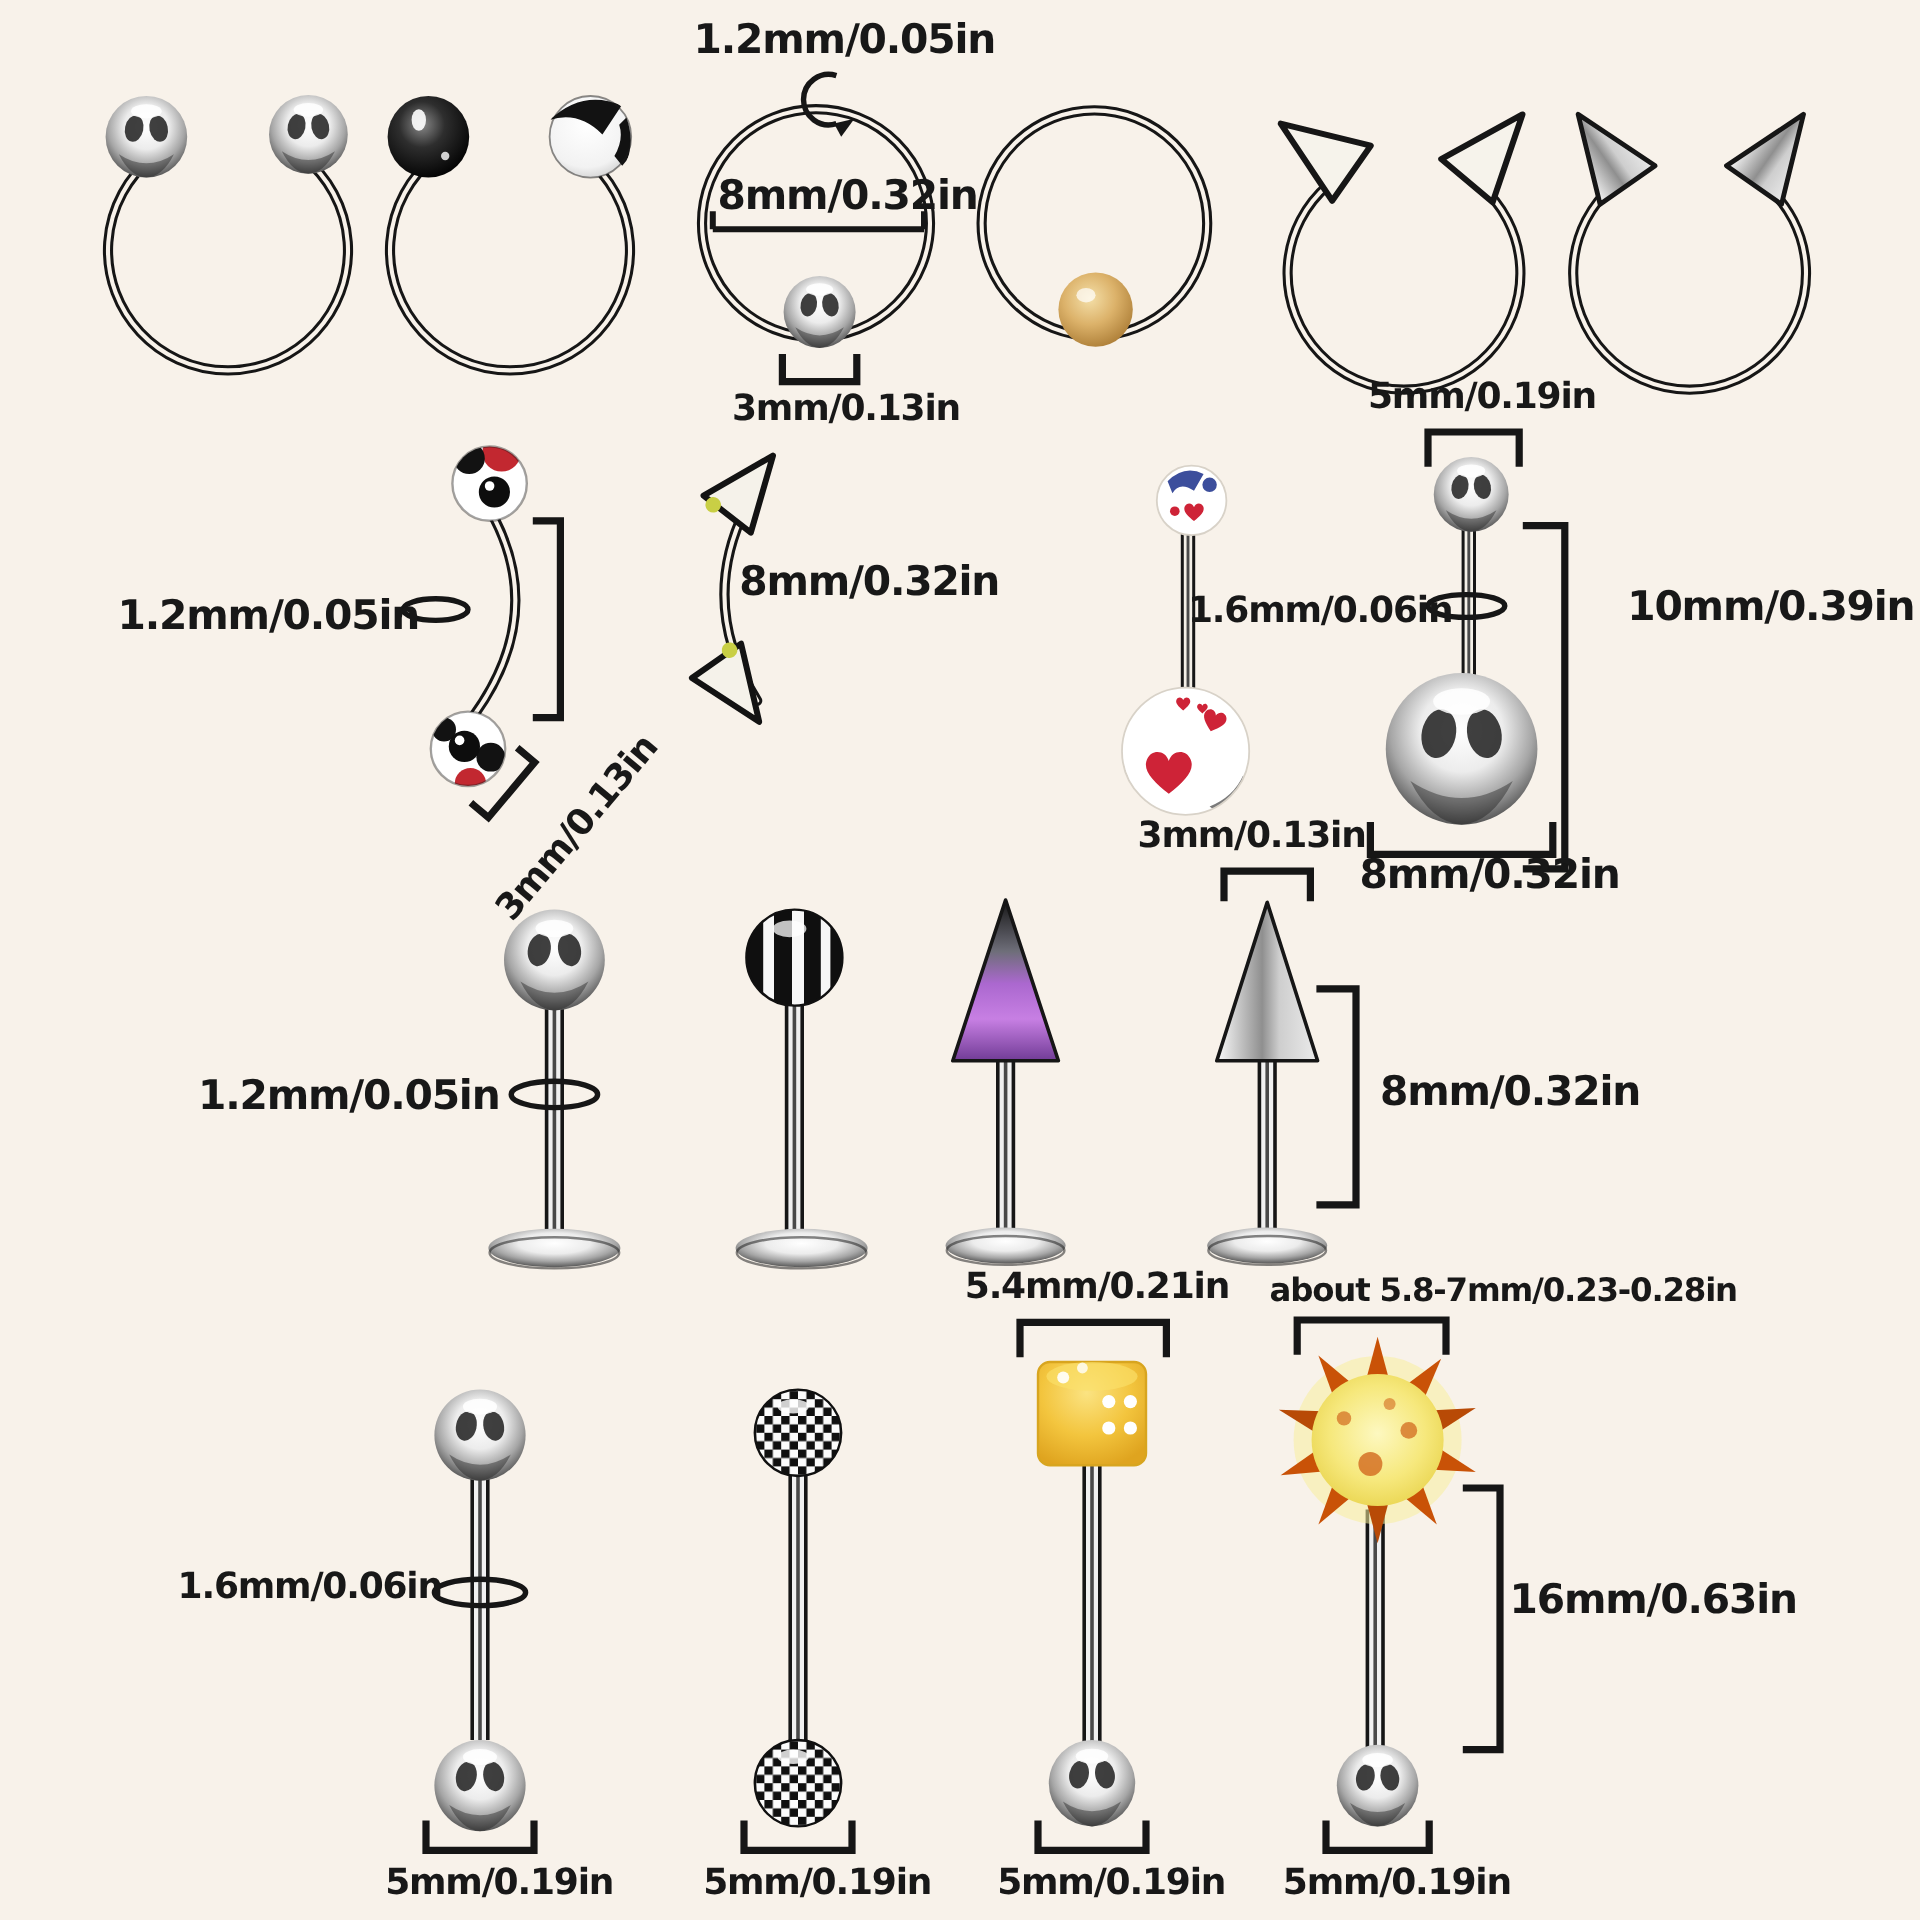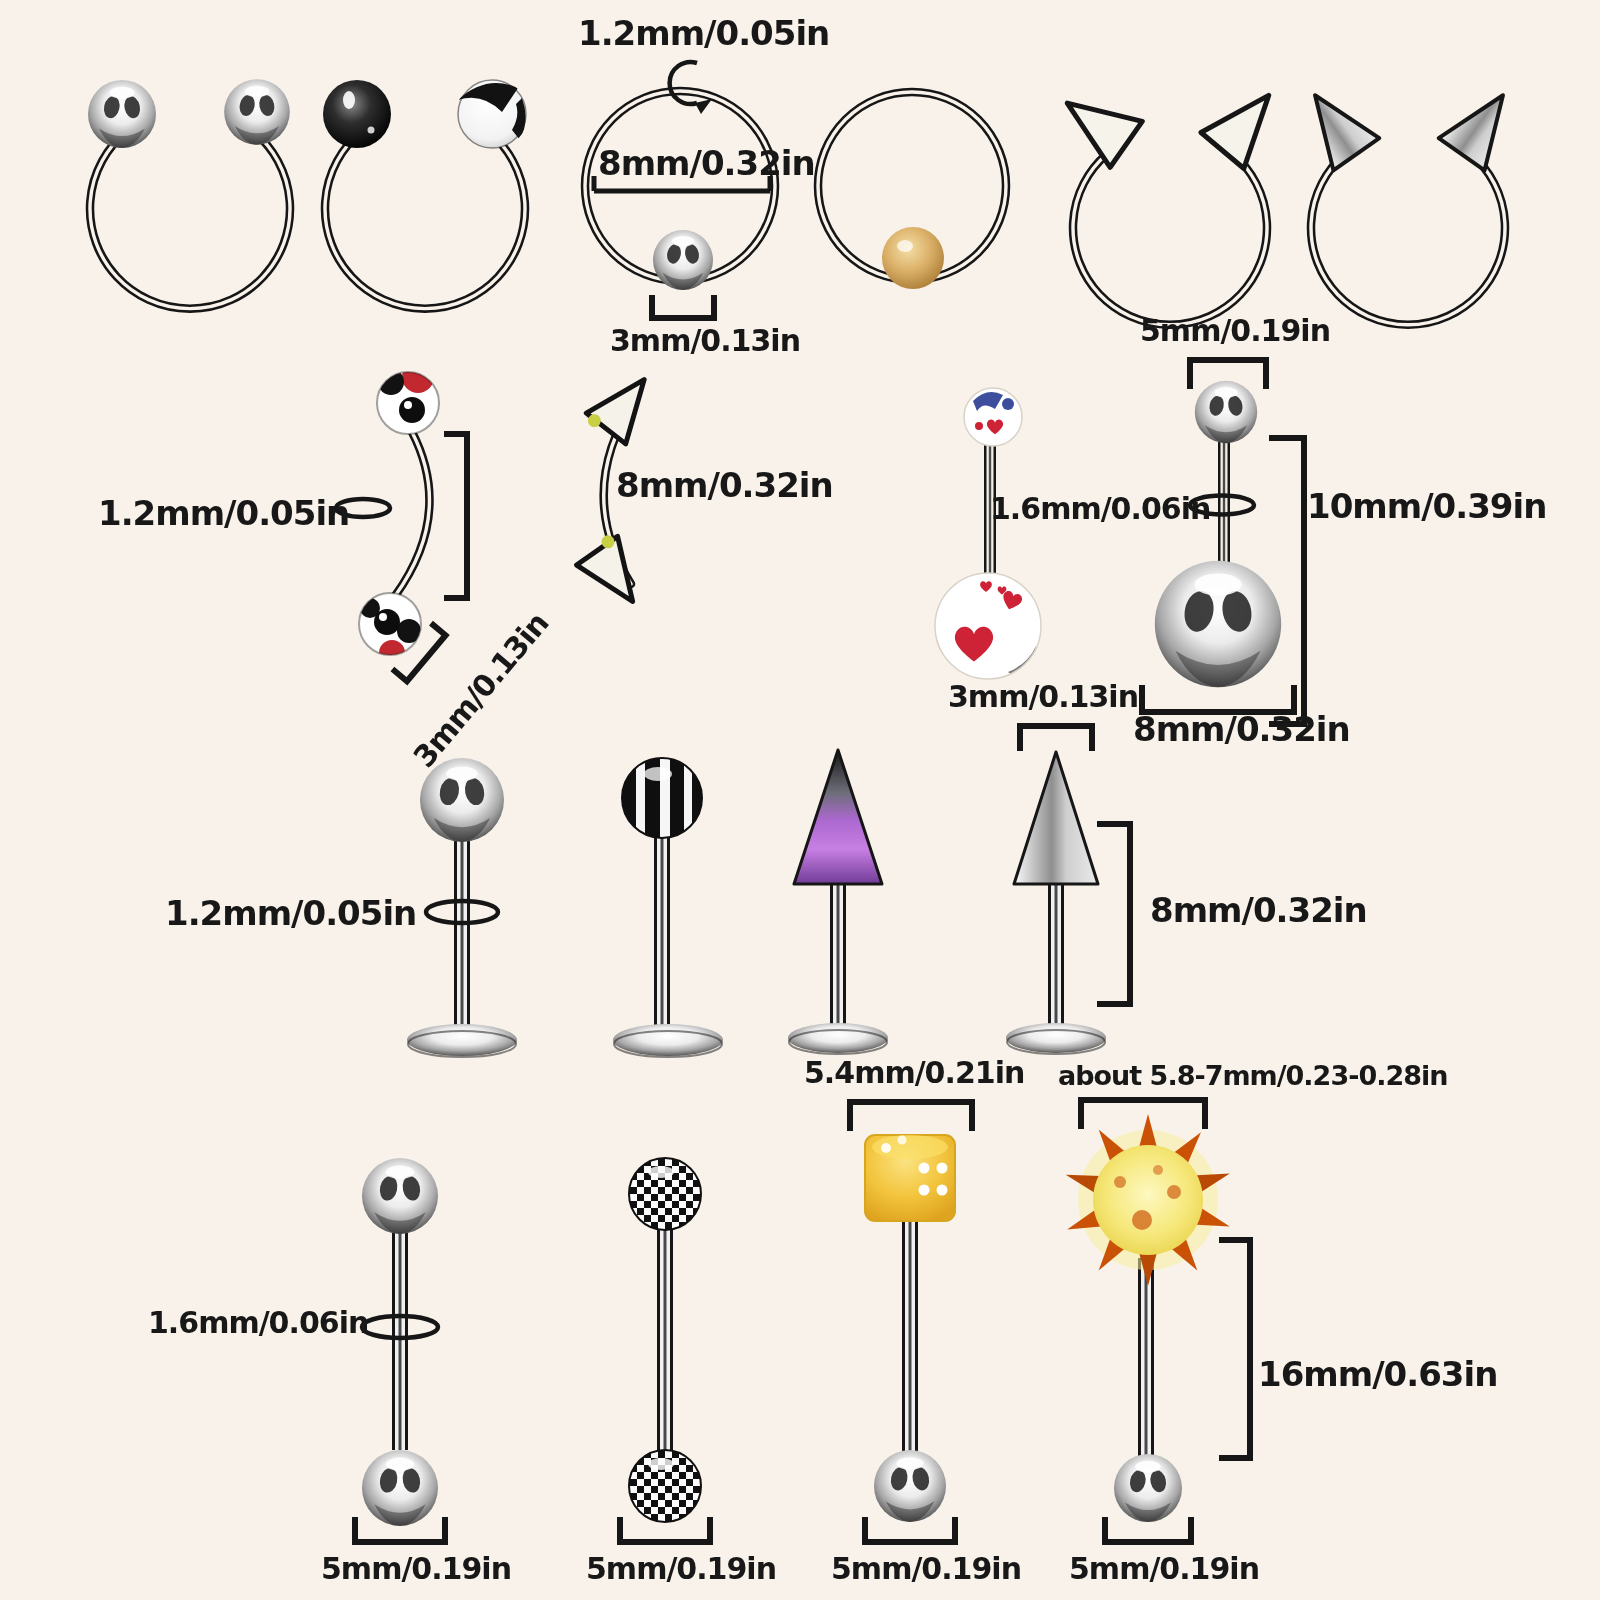--- a/index.html
+++ b/index.html
@@ -383,30 +383,30 @@
 
   <div class="lb" style="left:578px;top:16px">1.2mm/0.05in</div>
   <div class="lb" style="left:598px;top:146px">8mm/0.32in</div>
   <div class="lb s" style="left:610px;top:326px">3mm/0.13in</div>
   <div class="lb s" style="left:1140px;top:316px">5mm/0.19in</div>
 
   <div class="lb" style="left:98px;top:496px">1.2mm/0.05in</div>
   <div class="lb s rot50" style="left:420px;top:748px">3mm/0.13in</div>
   <div class="lb" style="left:616px;top:468px">8mm/0.32in</div>
   <div class="lb s" style="left:990px;top:494px">1.6mm/0.06in</div>
-  <div class="lb" style="left:1307px;top:489px">10mm/0.39in</div>
+  <div class="lb" style="left:1356px;top:489px">10mm/0.39in</div>
   <div class="lb s" style="left:948px;top:682px">3mm/0.13in</div>
   <div class="lb" style="left:1133px;top:712px">8mm/0.32in</div>
 
   <div class="lb" style="left:165px;top:896px">1.2mm/0.05in</div>
   <div class="lb" style="left:1150px;top:893px">8mm/0.32in</div>
 
   <div class="lb s" style="left:148px;top:1308px">1.6mm/0.06in</div>
   <div class="lb s" style="left:804px;top:1058px">5.4mm/0.21in</div>
   <div class="lb t" style="left:1058px;top:1062px">about 5.8-7mm/0.23-0.28in</div>
-  <div class="lb" style="left:1258px;top:1357px">16mm/0.63in</div>
+  <div class="lb" style="left:1258px;top:1316px">16mm/0.63in</div>
 
   <div class="lb s" style="left:321px;top:1554px">5mm/0.19in</div>
   <div class="lb s" style="left:586px;top:1554px">5mm/0.19in</div>
   <div class="lb s" style="left:831px;top:1554px">5mm/0.19in</div>
   <div class="lb s" style="left:1069px;top:1554px">5mm/0.19in</div>
 
 </div>
 
 </body></html>

